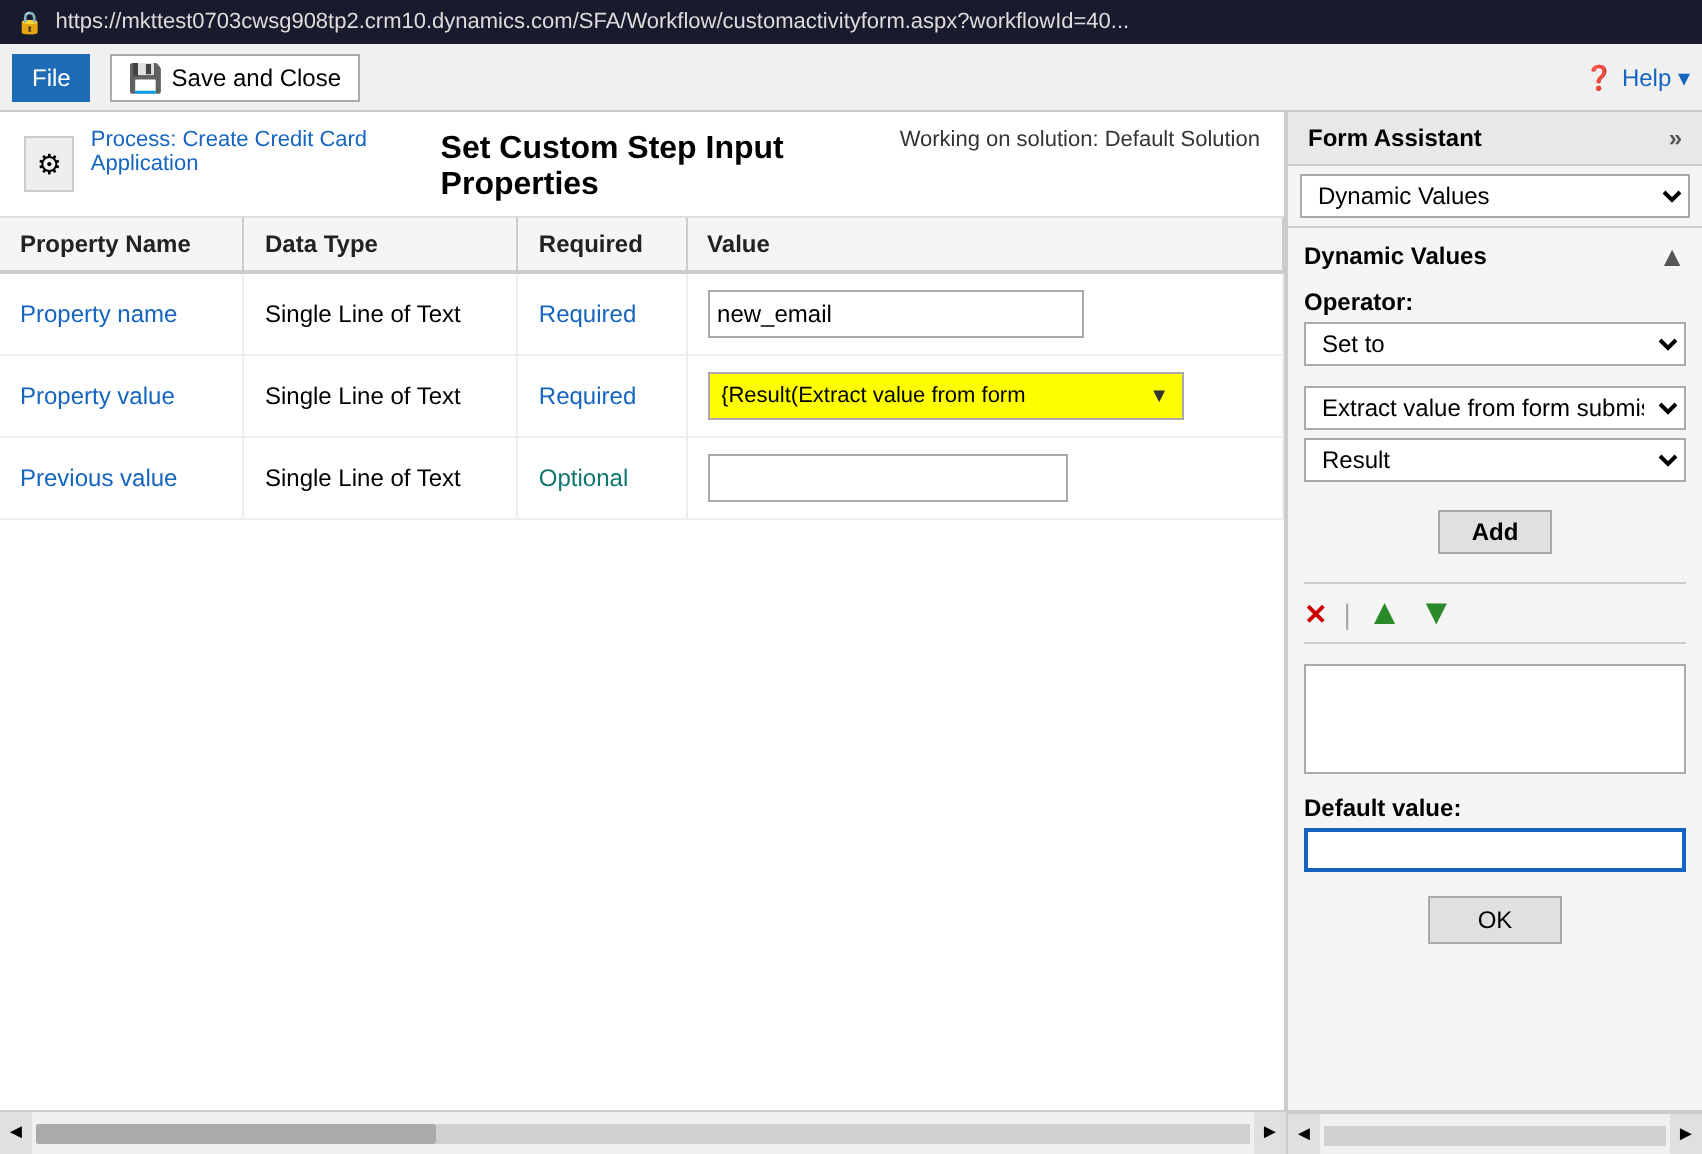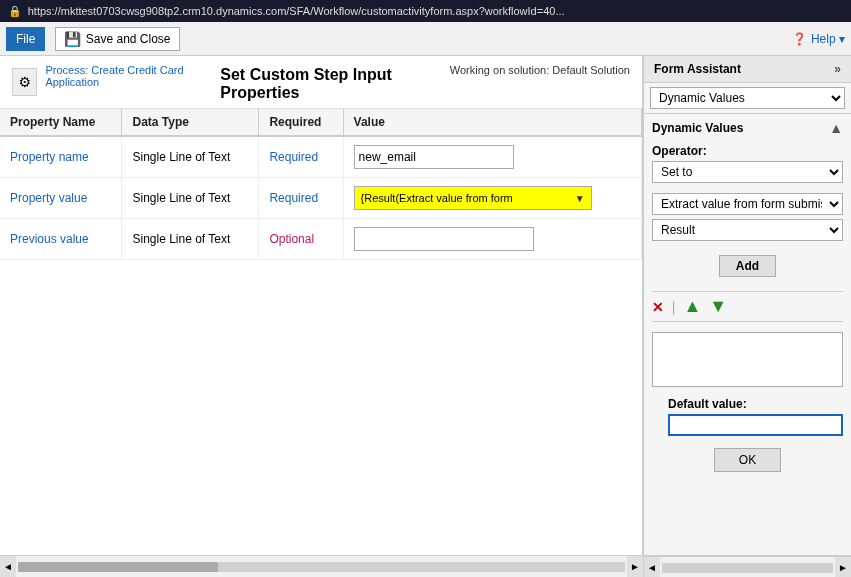--- a/index.html
+++ b/index.html
@@ -127,23 +127,23 @@
       border-bottom: 1px solid #eee;
     }
     .prop-table tbody td {
       padding: 8px 10px;
       font-size: 12px;
       border-right: 1px solid #eee;
       vertical-align: middle;
     }
     .prop-name-link { color: #1565c0; cursor: pointer; text-decoration: none; }
     .required-badge { color: #1565c0; }
-    .optional-badge { color: #be185d; }
+    .optional-badge { color: #0f766e; }
     .value-input {
-      width: 160px;
+      width: 188px;
       height: 24px;
       border: 1px solid #aaa;
       padding: 2px 4px;
       font-size: 12px;
     }
     .value-dynamic {
       background: #ffff00;
       border: 1px solid #aaa;
       padding: 2px 6px;
       font-size: 12px;
@@ -245,21 +245,21 @@
     .text-area-box {
       border: 1px solid #aaa;
       background: #fff;
       height: 55px;
       width: 100%;
       resize: none;
       font-size: 12px;
       padding: 3px;
     }
 
-    .default-value-section { margin-top: 4px; margin-left: 16px; }
+    .default-value-section { margin-top: 4px; }
     .default-value-input {
       width: 100%;
       height: 22px;
       border: 2px solid #1565c0;
       font-size: 12px;
       padding: 2px 4px;
       background: #fff;
     }
 
     .ok-btn {

